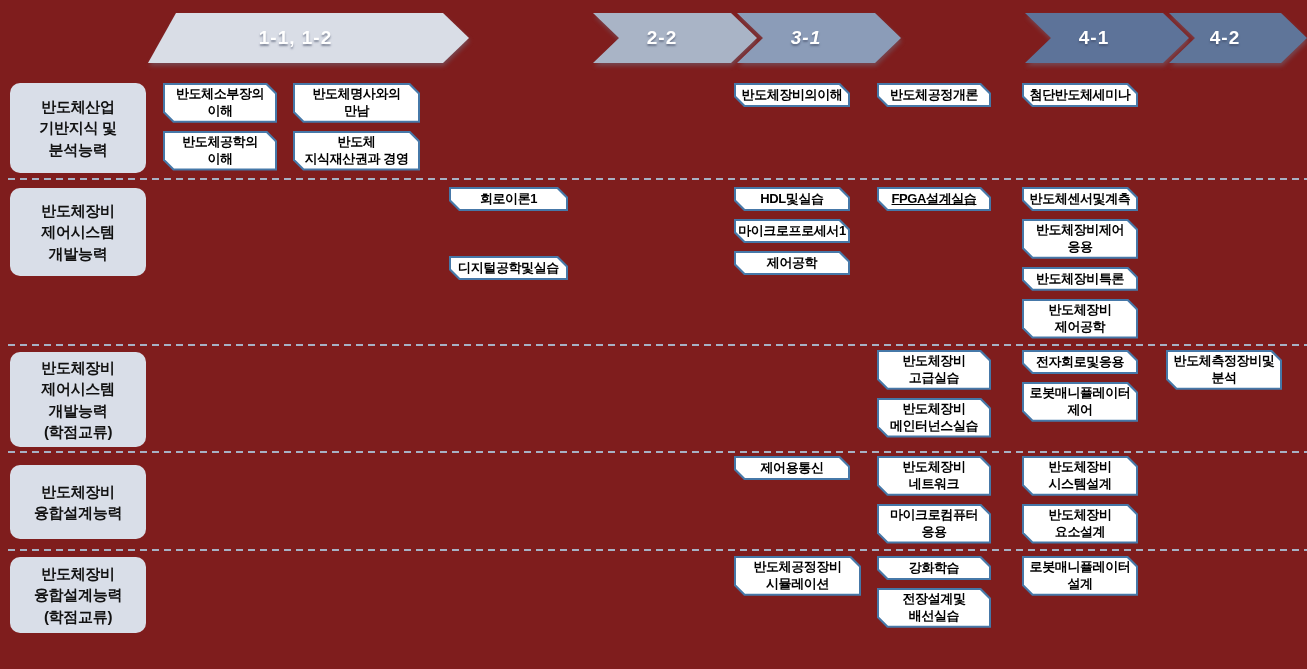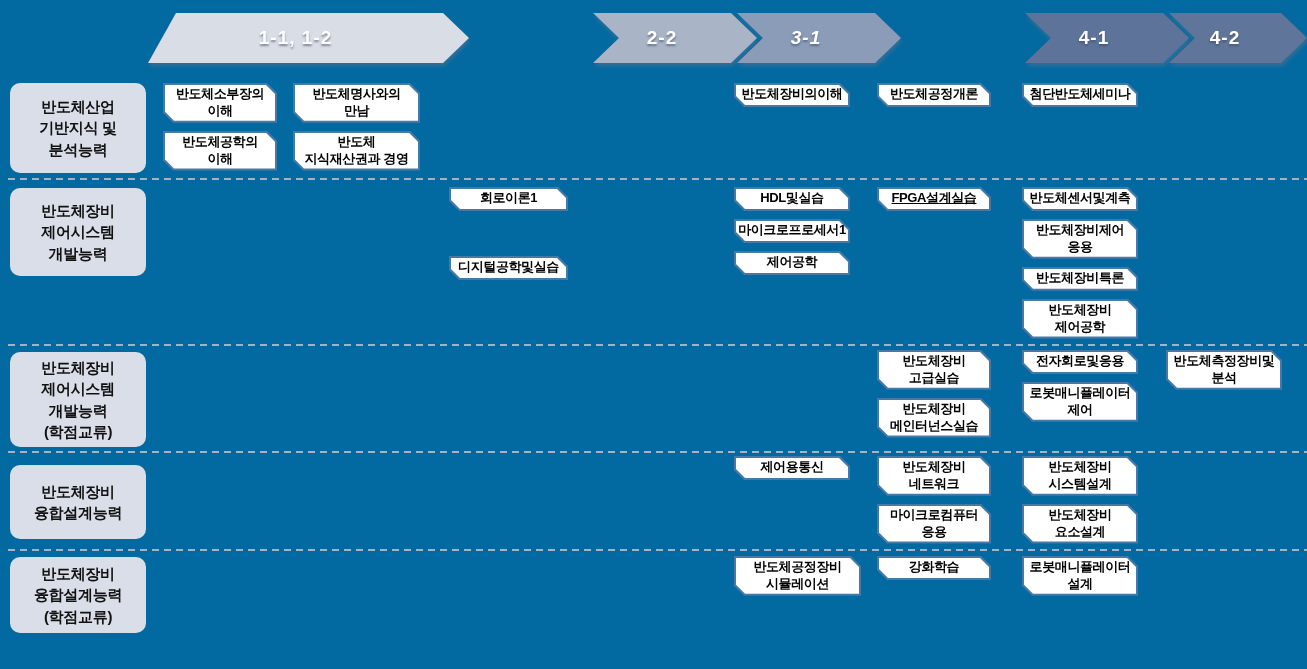--- a/index.html
+++ b/index.html
@@ -1,17 +1,17 @@
 <!DOCTYPE html>
 <html><head>
 <meta charset="utf-8">
 <style>
   html,body{margin:0;padding:0;background:#ffffff;}
   body{width:1307px;height:669px;font-family:"Liberation Sans","DejaVu Sans",sans-serif;}
-  .canvas{position:relative;width:1307px;height:669px;overflow:hidden;background:#0369a1;}
+  .canvas{position:relative;width:1307px;height:669px;overflow:hidden;background:#7f1d1d;}
 
   
   .chevband{position:absolute;left:0;top:0;width:100%;height:75px;
             filter:drop-shadow(1px 3px 2px rgba(110,120,140,.45));}
   .chev{position:absolute;top:13px;height:50px;display:flex;align-items:center;justify-content:center;
         padding-right:26px;box-sizing:border-box;color:#ffffff;font-size:19px;font-weight:700;
         letter-spacing:1px;text-shadow:0 2px 2px rgba(60,70,95,.55);}
   .chev.first{clip-path:polygon(28px 0,calc(100% - 26px) 0,100% 50%,calc(100% - 26px) 100%,0 100%);}
   .chev.next{clip-path:polygon(0 0,calc(100% - 26px) 0,100% 50%,calc(100% - 26px) 100%,0 100%,26px 50%);}
 
@@ -22,21 +22,21 @@
   
   .band{position:absolute;left:0;width:1307px;}
   .rowlabel{position:absolute;left:10px;width:136px;background:#d9dee8;border-radius:10px;
             display:flex;align-items:center;justify-content:center;text-align:center;
             font-weight:700;font-size:15px;line-height:1.42;color:#111111;
             white-space:pre-line;letter-spacing:-0.3px;}
   .cell{position:absolute;top:0;display:flex;flex-direction:column;gap:8px;}
 
   
   .course{position:relative;background:#4678a8;min-height:24px;
-          display:flex;align-items:flex-start;justify-content:center;
+          display:flex;align-items:flex-end;justify-content:center;
           clip-path:polygon(0 0,calc(100% - 10px) 0,100% 10px,100% 100%,10px 100%,0 calc(100% - 10px));}
   .course::before{content:"";position:absolute;inset:2px;background:#ffffff;
           clip-path:polygon(0 0,calc(100% - 9px) 0,100% 9px,100% 100%,9px 100%,0 calc(100% - 9px));}
   .course span{position:relative;z-index:1;font-weight:700;font-size:13px;line-height:1.3;
           color:#000000;text-align:center;white-space:pre-line;padding:3px 2px;letter-spacing:-0.4px;}
 </style>
 </head>
 <body>
 
 <div class="canvas">
@@ -216,20 +216,24 @@
         <div class="cell" style="left: 734px; width: 127px;">
           <div class="course">
             <span>반도체공정장비
 시뮬레이션</span>
           </div>
         </div>
         <div class="cell" style="left: 877px; width: 114px;">
           <div class="course">
             <span>강화학습</span>
           </div>
+          <div class="course">
+            <span>전장설계및
+배선실습</span>
+          </div>
         </div>
         <div class="cell" style="left: 1022px; width: 116px;">
           <div class="course">
             <span>로봇매니퓰레이터
 설계</span>
           </div>
         </div>
       </div>
     </div>
 </div>

